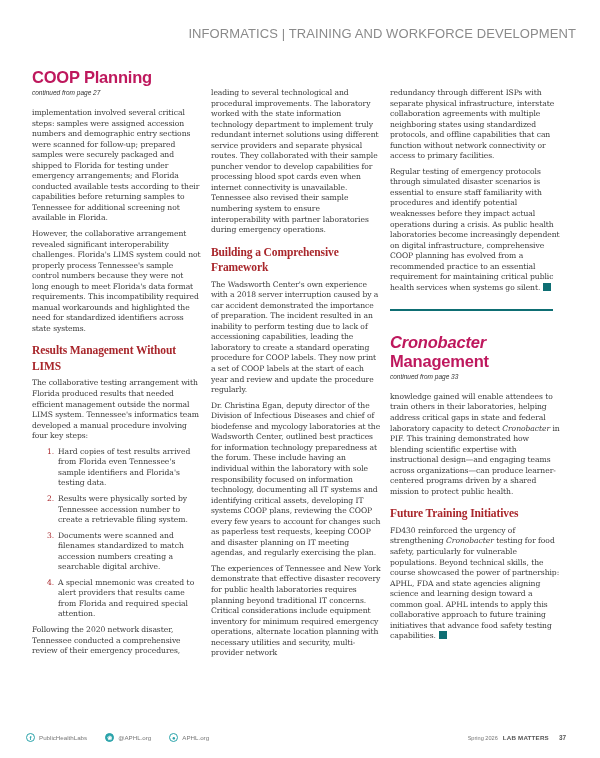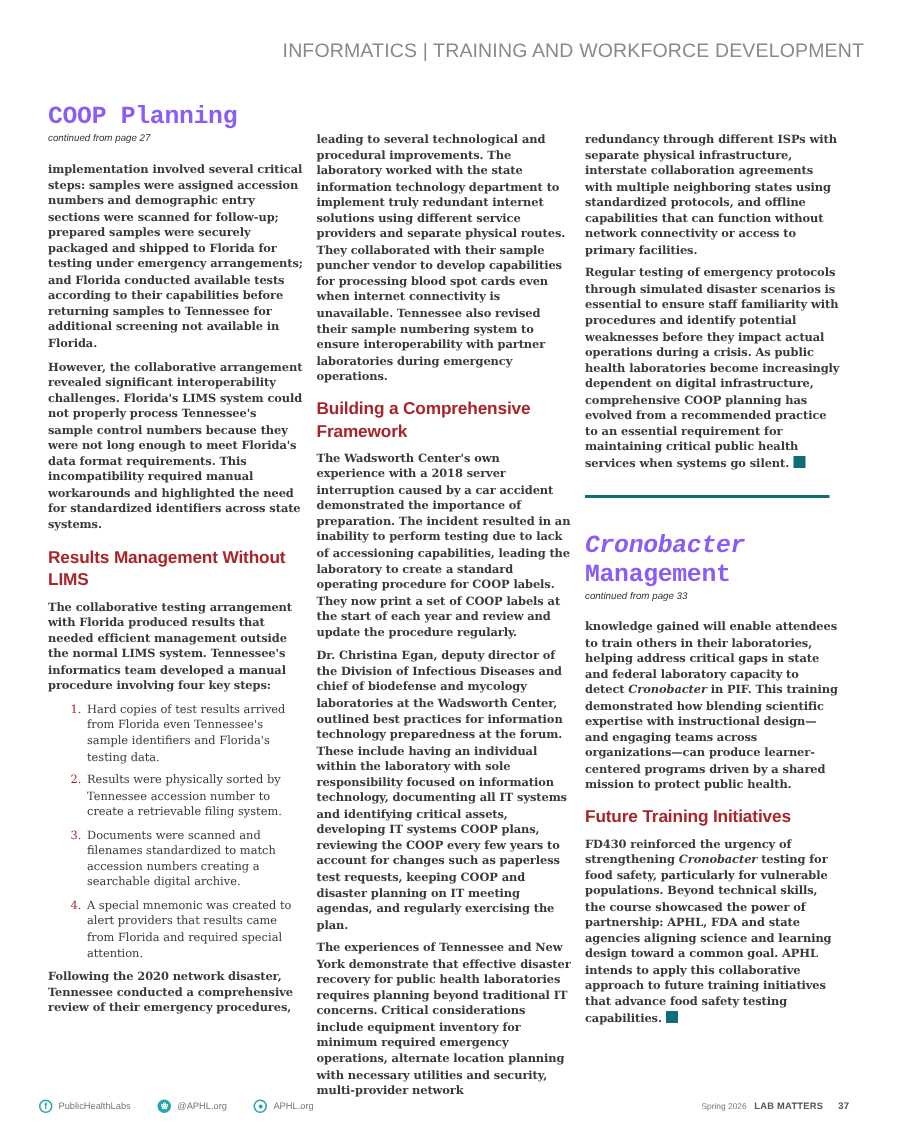--- a/index.html
+++ b/index.html
@@ -14,34 +14,34 @@
     }
 
     .col { position: absolute; top: 68px; }
     .col1 { left: 32px; width: 170px; }
     .col2 { left: 211px; width: 170px; top: 88px; }
     .col3 { left: 390px; width: 170px; top: 88px; }
 
     .p {
       font-family: "DejaVu Serif", serif;
       font-size: 7.6px; line-height: 10.55px; color: #3a3a3a;
-      margin-bottom: 5px; letter-spacing: -0.05px; font-weight: bold;
+      margin-bottom: 5px; letter-spacing: -0.05px;
     }
     .p i { font-style: italic; }
 
     h1.title-teal {
-      font-family: Liberation Mono, monospace; font-weight: bold;
-      font-size: 16.5px; line-height: 19px; color: #8b5cf6; letter-spacing: -0.2px;
+      font-family: Liberation Sans, sans-serif; font-weight: bold;
+      font-size: 16.5px; line-height: 19px; color: #be185d; letter-spacing: -0.2px;
     }
     .cont {
       font-family: "Liberation Sans", sans-serif; font-style: italic;
       font-size: 6.5px; color: #333; margin-top: 2px; margin-bottom: 12px;
     }
     h2.sub-red {
-      font-family: Liberation Sans, sans-serif; font-weight: bold;
+      font-family: Liberation Serif, serif; font-weight: bold;
       font-size: 11.5px; line-height: 15.5px; color: #a8262b;
       margin-top: 9px; margin-bottom: 4px; letter-spacing: -0.1px;
     }
 
     ol.steps { list-style: none; padding-left: 15px; margin-bottom: 4px; }
     ol.steps li {
       position: relative; padding-left: 11px;
       font-family: "DejaVu Serif", serif; font-size: 7.6px; line-height: 10.55px;
       color: #3a3a3a; margin-bottom: 5px;
     }

